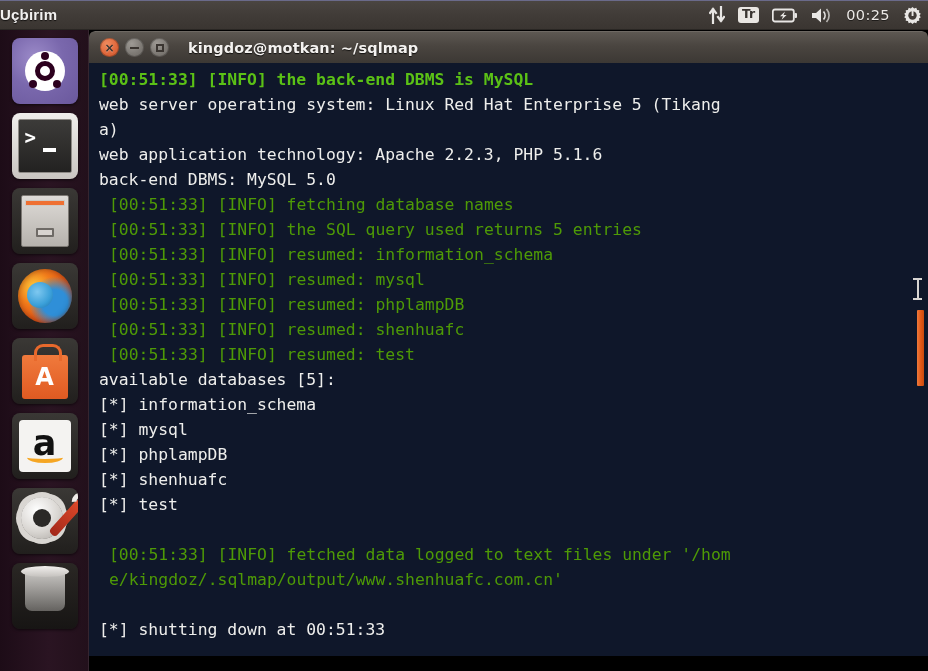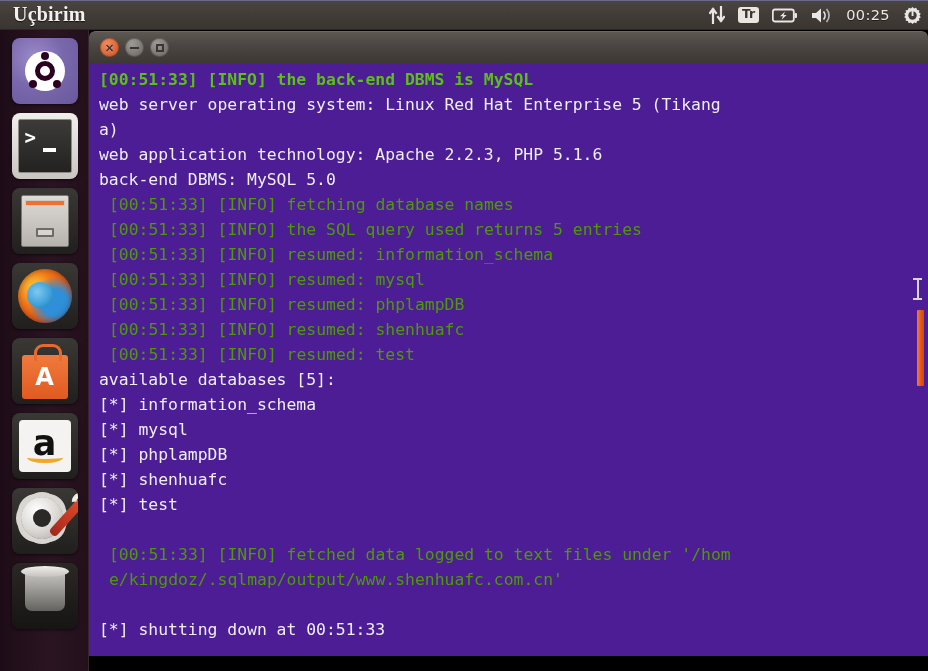--- a/index.html
+++ b/index.html
@@ -33,27 +33,26 @@
     z-index: 40;
   }
   #panel::before {
     content: "";
     position: absolute;
     left: 0; top: 0; right: 0; height: 1px;
     background: #6a6a8a;
   }
 
   .panel-app-title {
-    margin-left: 13px;
     color: #f2f1f0;
-    font-size: 20px;
+    font-size: 15px;
     font-weight: bold;
     letter-spacing: 0.2px;
     text-shadow: 0 1px 1px rgba(0,0,0,0.7);
-    font-family: Liberation Serif, serif;
+    font-family: Liberation Sans, sans-serif;
   }
 
   #tray {
     position: absolute;
     right: 6px; top: 0;
     height: 30px;
     display: flex;
     align-items: center;
     gap: 13px;
   }
@@ -384,21 +383,21 @@
     font-size: 14.5px;
     font-weight: bold;
     text-shadow: 0 1px 1px rgba(0,0,0,0.75);
     font-family: "DejaVu Sans", sans-serif;
     letter-spacing: 0.1px;
   }
 
   #terminal-body {
     position: relative;
     height: 593px;
-    background: #4c1d95;
+    background: #0f172a;
     padding: 4px 0 0 10px;
     overflow: hidden;
   }
 
   #terminal-text {
     font-family: "DejaVu Sans Mono", monospace;
     font-size: 16.4px;
     line-height: 25px;
     white-space: pre;
     color: #e8e5e2;
@@ -562,20 +561,21 @@
     <div id="titlebar">
       <div class="wbtn close">
         <span class="glyph">×</span>
       </div>
       <div class="wbtn min">
         <span class="ln"></span>
       </div>
       <div class="wbtn max">
         <span class="sq"></span>
       </div>
+      <div id="window-title">kingdoz@motkan: ~/sqlmap</div>
     </div>
 
     <div id="terminal-body">
       <div id="terminal-text"><div class="ln-row"><span class="c-green-b">[00:51:33] [INFO] the back-end DBMS is MySQL</span></div><div class="ln-row"><span class="c-white">web server operating system: Linux Red Hat Enterprise 5 (Tikang</span></div><div class="ln-row"><span class="c-white">a)</span></div><div class="ln-row"><span class="c-white">web application technology: Apache 2.2.3, PHP 5.1.6</span></div><div class="ln-row"><span class="c-white">back-end DBMS: MySQL 5.0</span></div><div class="ln-row"><span class="c-green">[00:51:33] [INFO] fetching database names</span></div><div class="ln-row"><span class="c-green">[00:51:33] [INFO] the SQL query used returns 5 entries</span></div><div class="ln-row"><span class="c-green">[00:51:33] [INFO] resumed: information_schema</span></div><div class="ln-row"><span class="c-green">[00:51:33] [INFO] resumed: mysql</span></div><div class="ln-row"><span class="c-green">[00:51:33] [INFO] resumed: phplampDB</span></div><div class="ln-row"><span class="c-green">[00:51:33] [INFO] resumed: shenhuafc</span></div><div class="ln-row"><span class="c-green">[00:51:33] [INFO] resumed: test</span></div><div class="ln-row"><span class="c-white">available databases [5]:</span></div><div class="ln-row"><span class="c-white">[*] information_schema</span></div><div class="ln-row"><span class="c-white">[*] mysql</span></div><div class="ln-row"><span class="c-white">[*] phplampDB</span></div><div class="ln-row"><span class="c-white">[*] shenhuafc</span></div><div class="ln-row"><span class="c-white">[*] test</span></div><div class="ln-row"><span class="c-white"></span></div><div class="ln-row"><span class="c-green">[00:51:33] [INFO] fetched data logged to text files under '/hom</span></div><div class="ln-row"><span class="c-green">e/kingdoz/.sqlmap/output/www.shenhuafc.com.cn'</span></div><div class="ln-row"><span class="c-white"></span></div><div class="ln-row"><span class="c-white">[*] shutting down at 00:51:33</span></div></div>
 
       <div id="scrollbar-track">
         <div id="scrollbar-thumb"></div>
       </div>
 
       <div id="ibeam">

